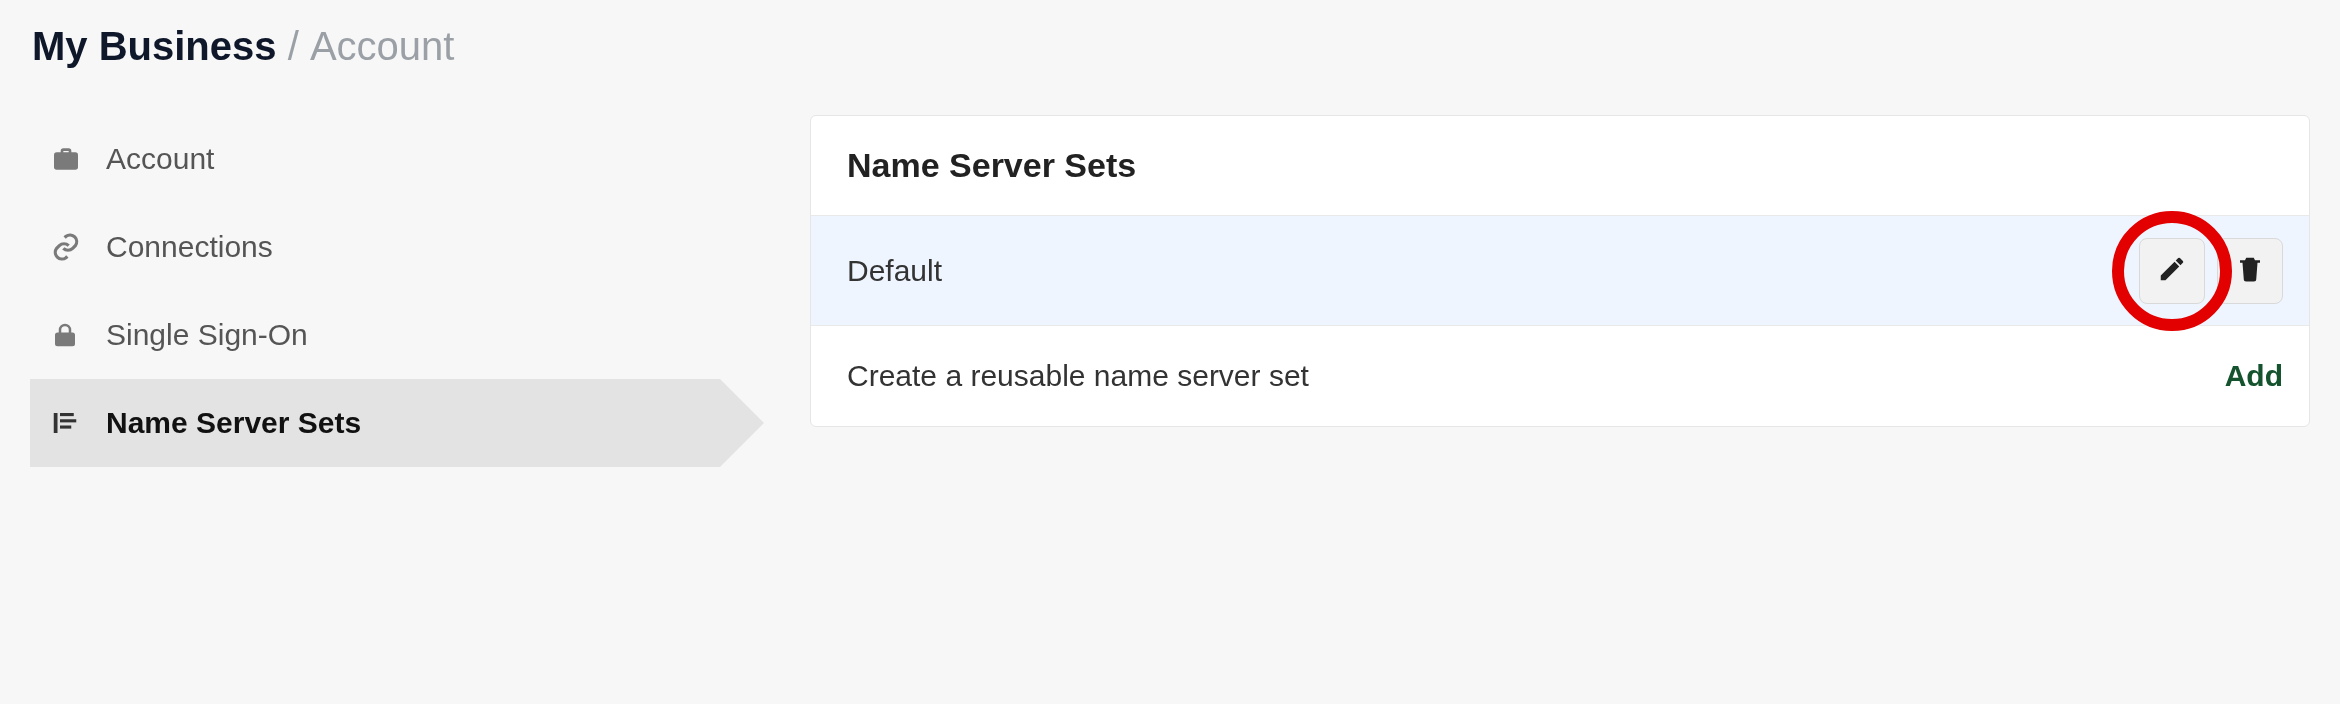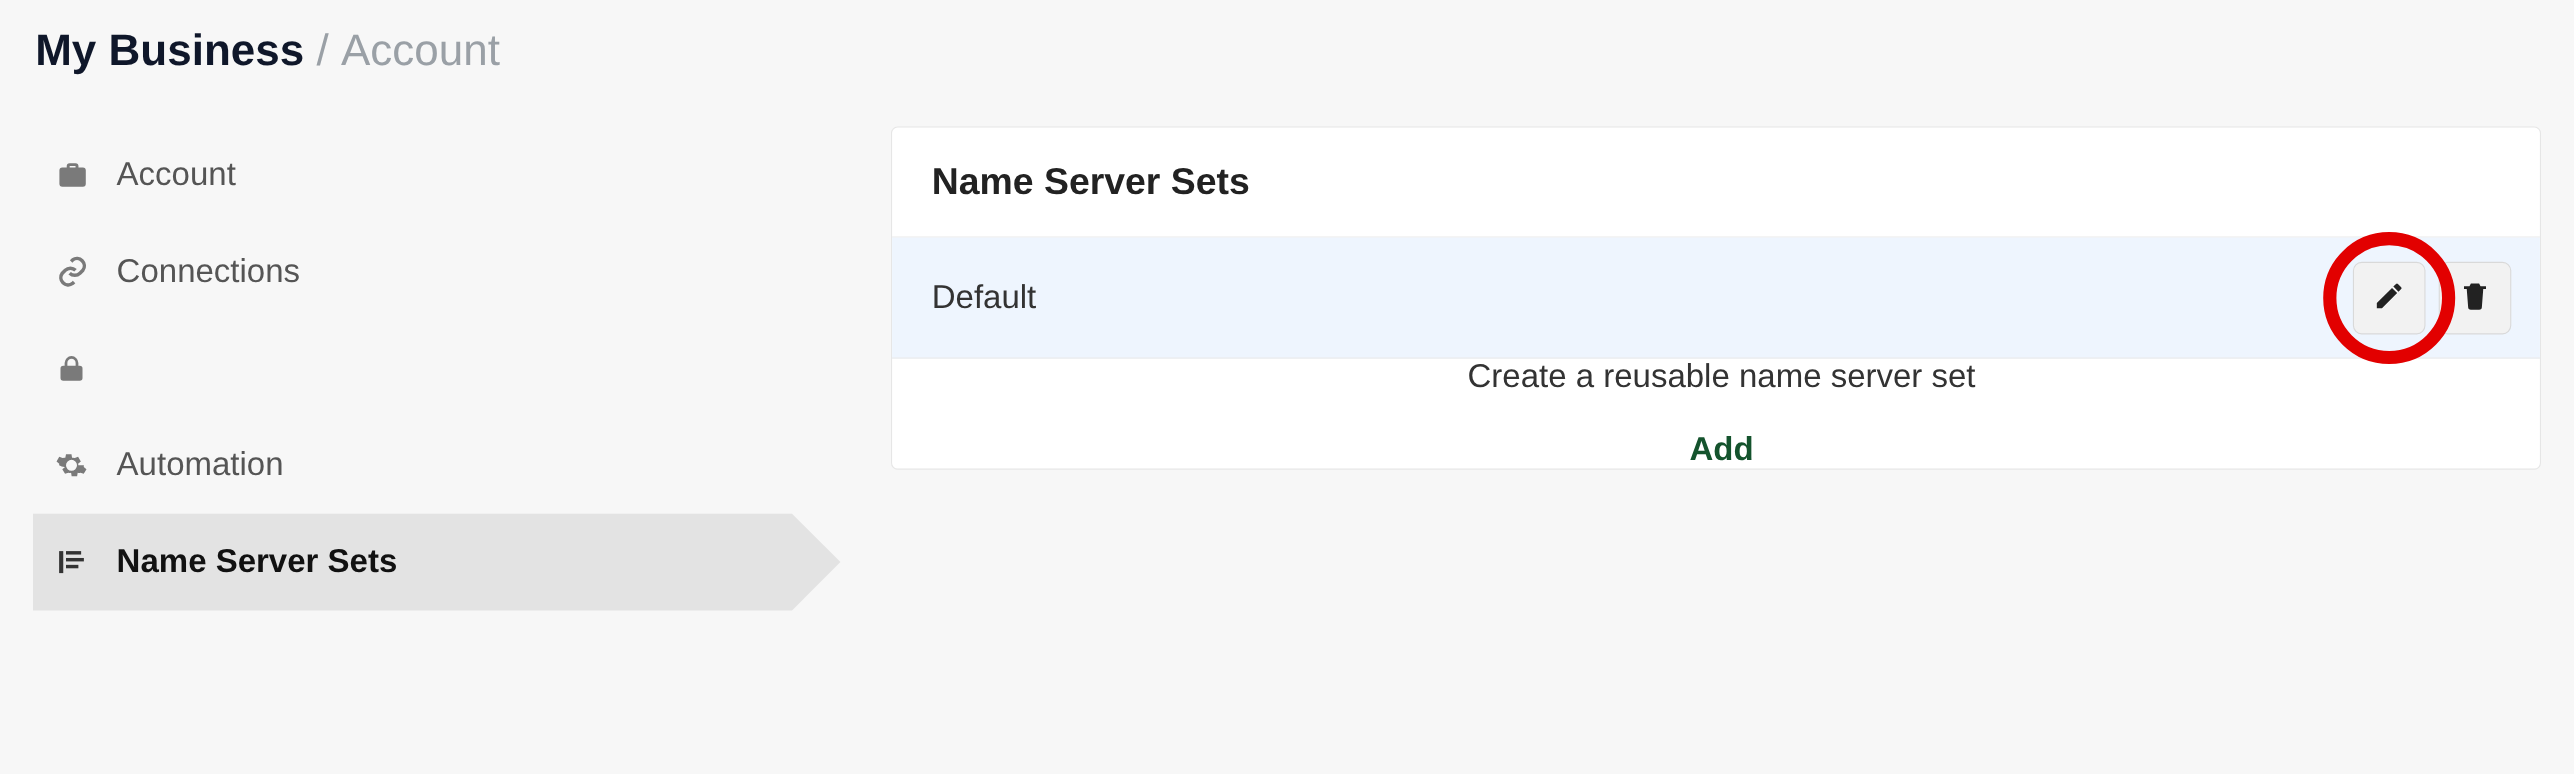--- a/index.html
+++ b/index.html
@@ -105,21 +105,21 @@
     border: 1px solid #d9d9d9;
     border-radius: 8px;
     display: flex;
     align-items: center;
     justify-content: center;
     cursor: pointer;
     color: #222;
   }
   .btn-icon svg { width: 30px; height: 30px; }
 
-  .row.create { height: 100px; flex-direction: column; }
+  .row.create { height: 100px; }
   .row.create .add-link {
     color: #14532d;
     font-weight: 700;
     cursor: pointer;
   }
 
   .callout-ring {
     position: absolute;
     width: 120px; height: 120px;
     border: 12px solid #e20000;
@@ -161,30 +161,23 @@
         <span class="label">Connections</span>
       </div>
 
 
       <div class="nav-item">
         <span class="icon">
           <svg viewBox="0 0 24 24" width="30" height="30" fill="currentColor">
               <path d="M7 10V8a5 5 0 0 1 10 0v2h1a2 2 0 0 1 2 2v7a2 2 0 0 1-2 2H6a2 2 0 0 1-2-2v-7a2 2 0 0 1 2-2h1zm2 0h6V8a3 3 0 0 0-6 0v2z"></path>
             </svg>
         </span>
-      </div>
-
-      <div class="nav-item">
-        <span class="icon">
-          <svg viewBox="0 0 24 24" width="30" height="30" fill="currentColor">
-              <path d="M12 8a4 4 0 1 0 0 8 4 4 0 0 0 0-8zm9 4a7 7 0 0 1-.1 1.2l2 1.6-2 3.4-2.4-.8a7 7 0 0 1-2 .1l-.4 2.5h-4l-.4-2.5a7 7 0 0 1-2-.1l-2.4.8-2-3.4 2-1.6A7 7 0 0 1 3 12a7 7 0 0 1 .1-1.2l-2-1.6 2-3.4 2.4.8a7 7 0 0 1 2-.1L8 4h4l.4 2.5a7 7 0 0 1 2 .1l2.4-.8 2 3.4-2 1.6c.1.4.2.8.2 1.2z"></path>
-            </svg>
-        </span>
-        <span class="label">Automation</span>
-      </div>
+        <span class="label">Single Sign-On</span>
+      </div>
+
 
       <div class="nav-item active">
         <span class="icon">
           <svg viewBox="0 0 24 24" width="30" height="30" fill="currentColor">
               <rect x="3" y="4" width="3" height="16"></rect>
               <rect x="8" y="9" width="13" height="2.5"></rect>
               <rect x="8" y="14" width="9" height="2.5"></rect>
               <rect x="8" y="4" width="11" height="2.5"></rect>
             </svg>
         </span>

